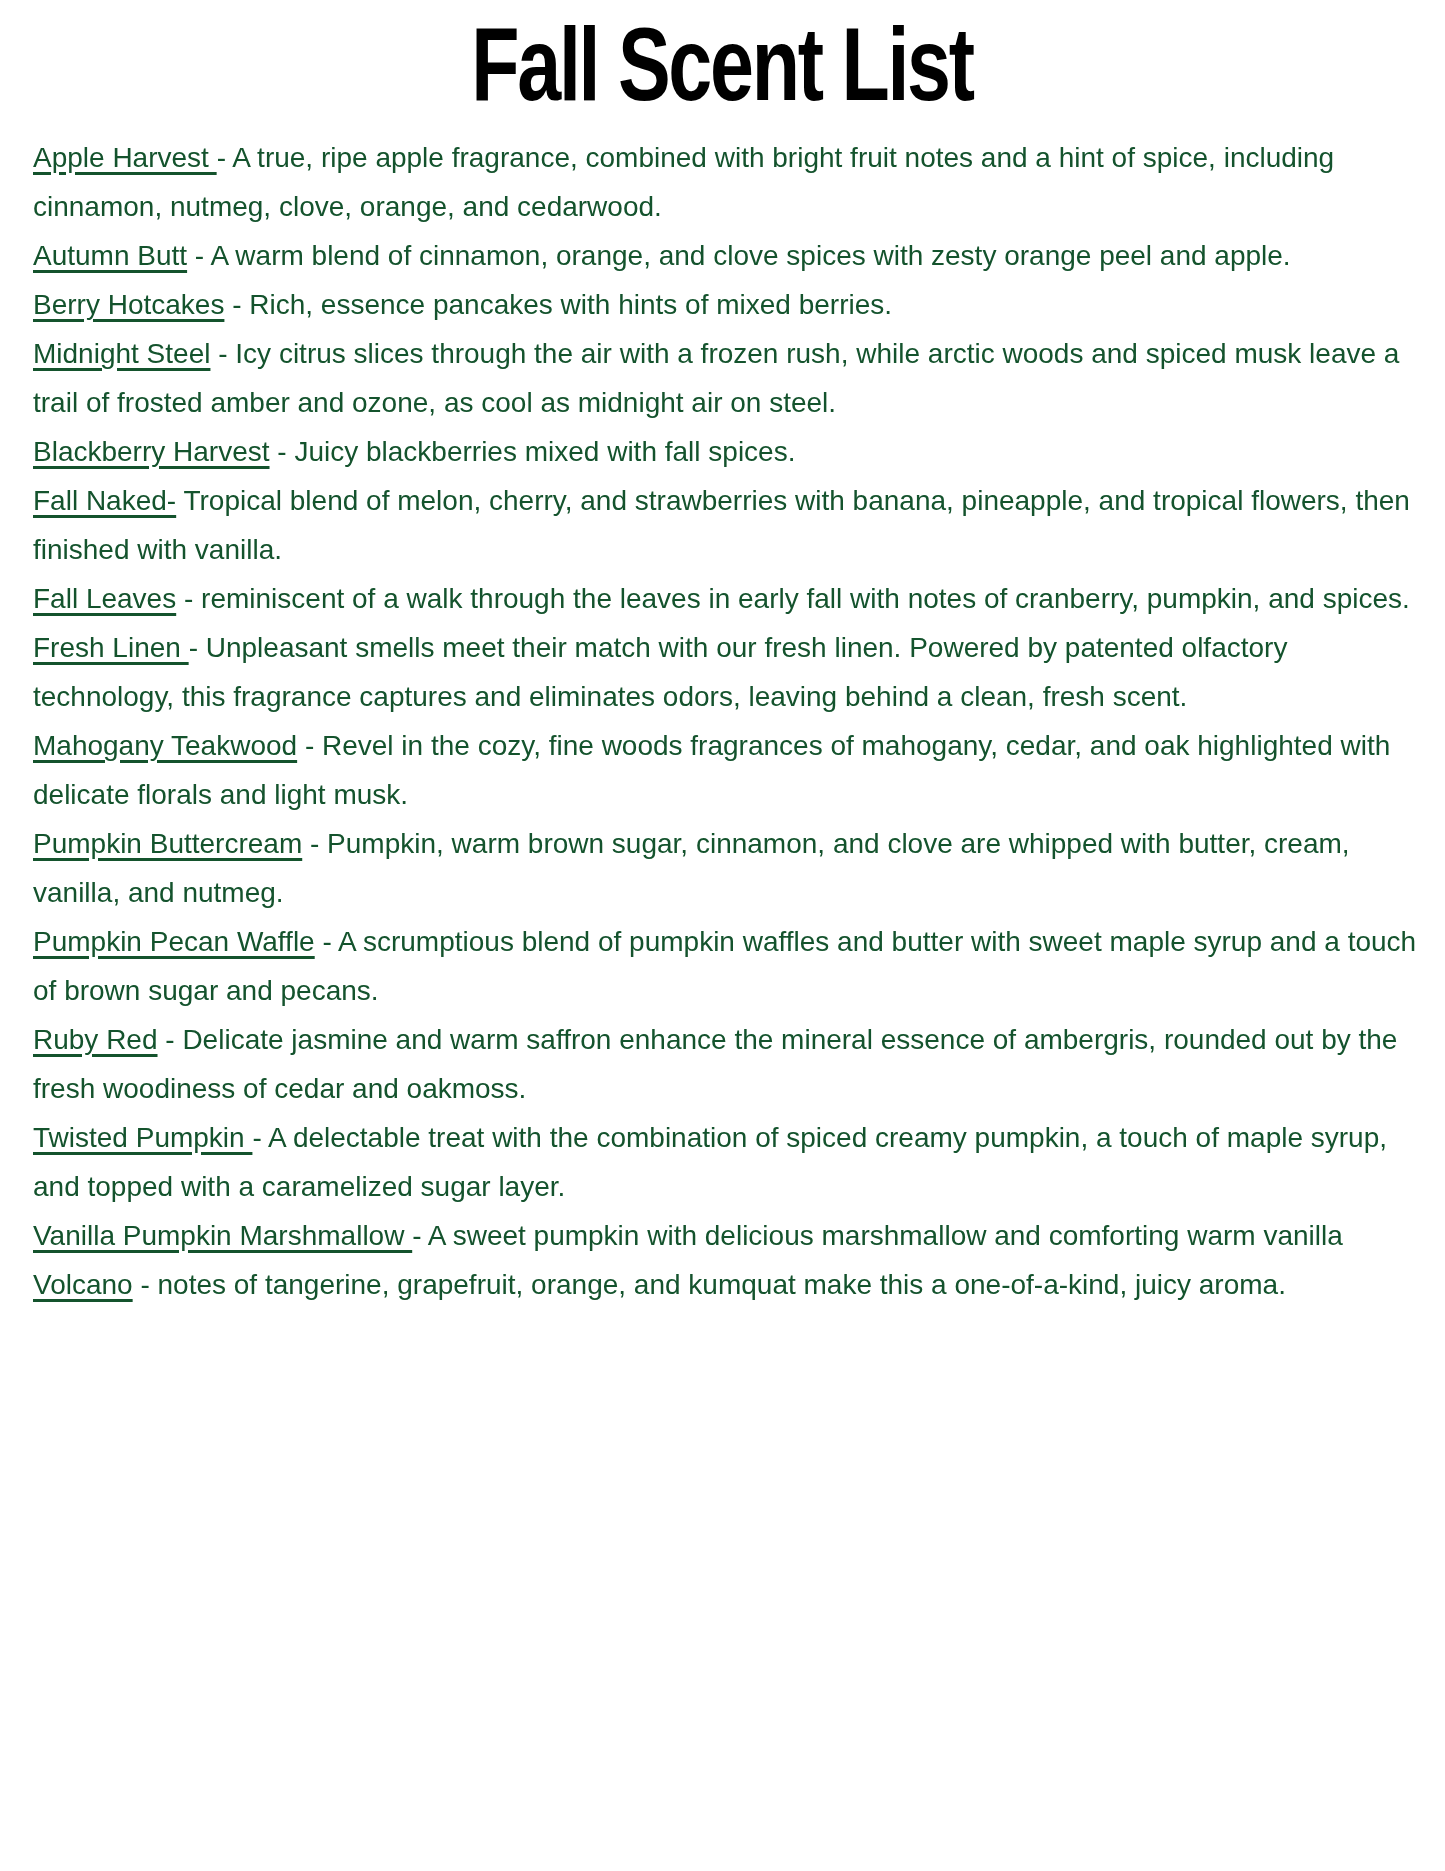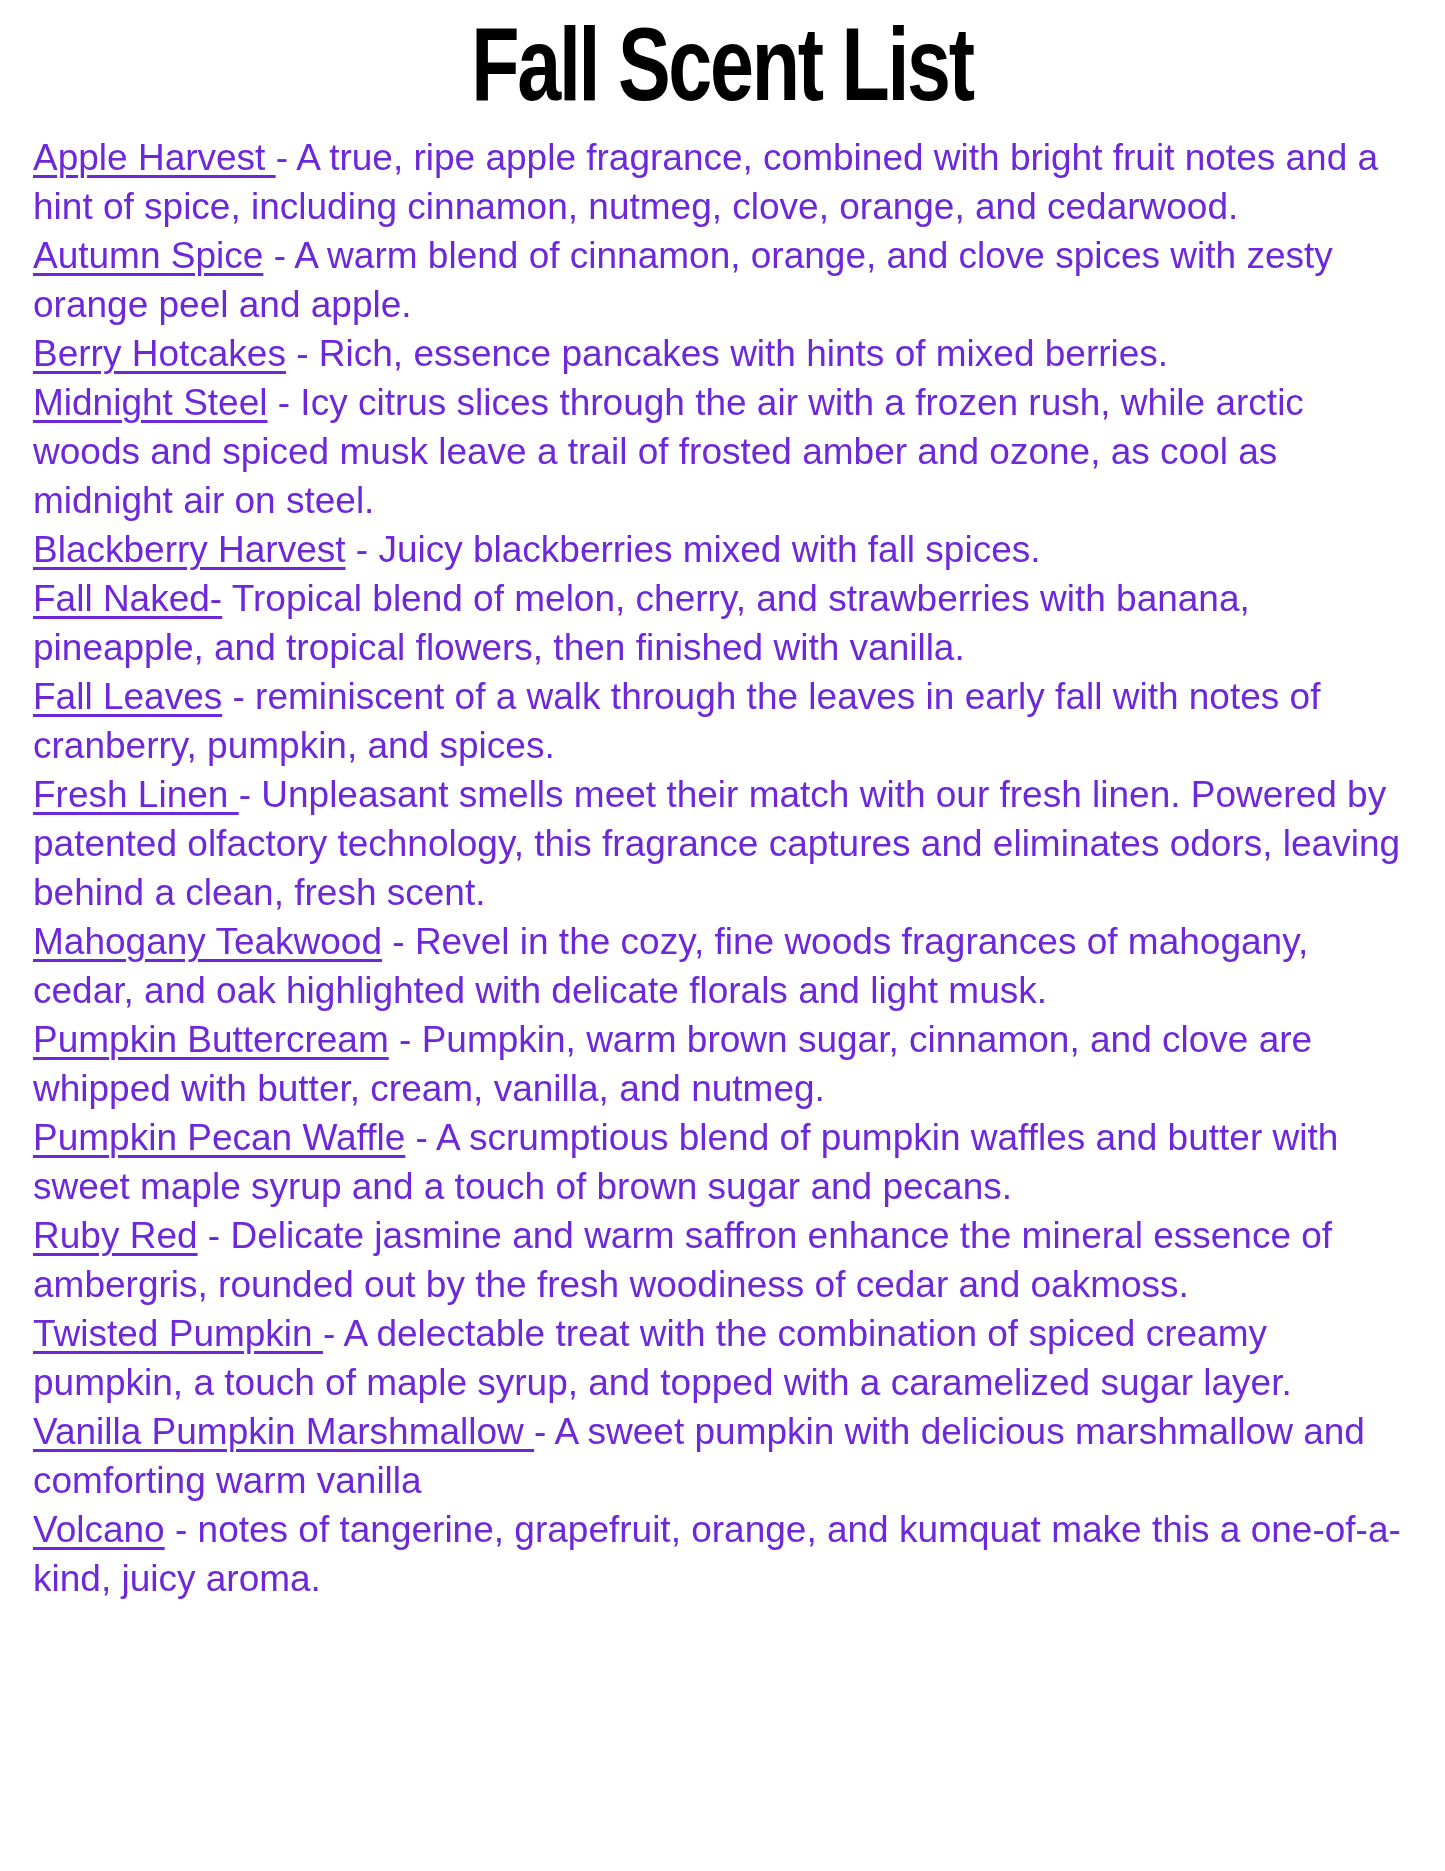--- a/index.html
+++ b/index.html
@@ -32,23 +32,23 @@
     line-height: 108px;
     font-weight: bold;
     letter-spacing: -3px;
     color: #000000;
     transform: scaleX(0.76);
     transform-origin: 50% 50%;
     white-space: nowrap;
   }
   .content {
     padding: 5px 28px 0 33px;
-    font-size: 37px;
+    font-size: 28px;
     line-height: 49px;
-    color: #6d28d9;
+    color: #14532d;
   }
   .scent { margin: 0; }
   .scent-name {
     text-decoration: underline;
     text-decoration-thickness: 2.5px;
     text-underline-offset: 5px;
   }
 </style>
 </head>
 <body>
@@ -56,21 +56,21 @@
 <div class="page">
 
   <div class="title-row">
     <h1>Fall Scent List</h1>
   </div>
 
   <div class="content">
 
     <p class="scent"><span class="scent-name">Apple Harvest </span><span>- A true, ripe apple fragrance, combined with bright fruit notes and a hint of spice, including cinnamon, nutmeg, clove, orange, and cedarwood.</span></p>
 
-    <p class="scent"><span class="scent-name">Autumn Spice</span><span> - A warm blend of cinnamon, orange, and clove spices with zesty orange peel and apple.</span></p>
+    <p class="scent"><span class="scent-name">Autumn Butt</span><span> - A warm blend of cinnamon, orange, and clove spices with zesty orange peel and apple.</span></p>
 
     <p class="scent"><span class="scent-name">Berry Hotcakes</span><span> - Rich, essence pancakes with hints of mixed berries.</span></p>
 
 
     <p class="scent"><span class="scent-name">Midnight Steel</span><span> - Icy citrus slices through the air with a frozen rush, while arctic woods and spiced musk leave a trail of frosted amber and ozone, as cool as midnight air on steel.</span></p>
 
     <p class="scent"><span class="scent-name">Blackberry Harvest</span><span> - Juicy blackberries mixed with fall spices.</span></p>
 
     <p class="scent"><span class="scent-name">Fall Naked-</span><span> Tropical blend of melon, cherry, and strawberries with banana, pineapple, and tropical flowers, then finished with vanilla.</span></p>
 

